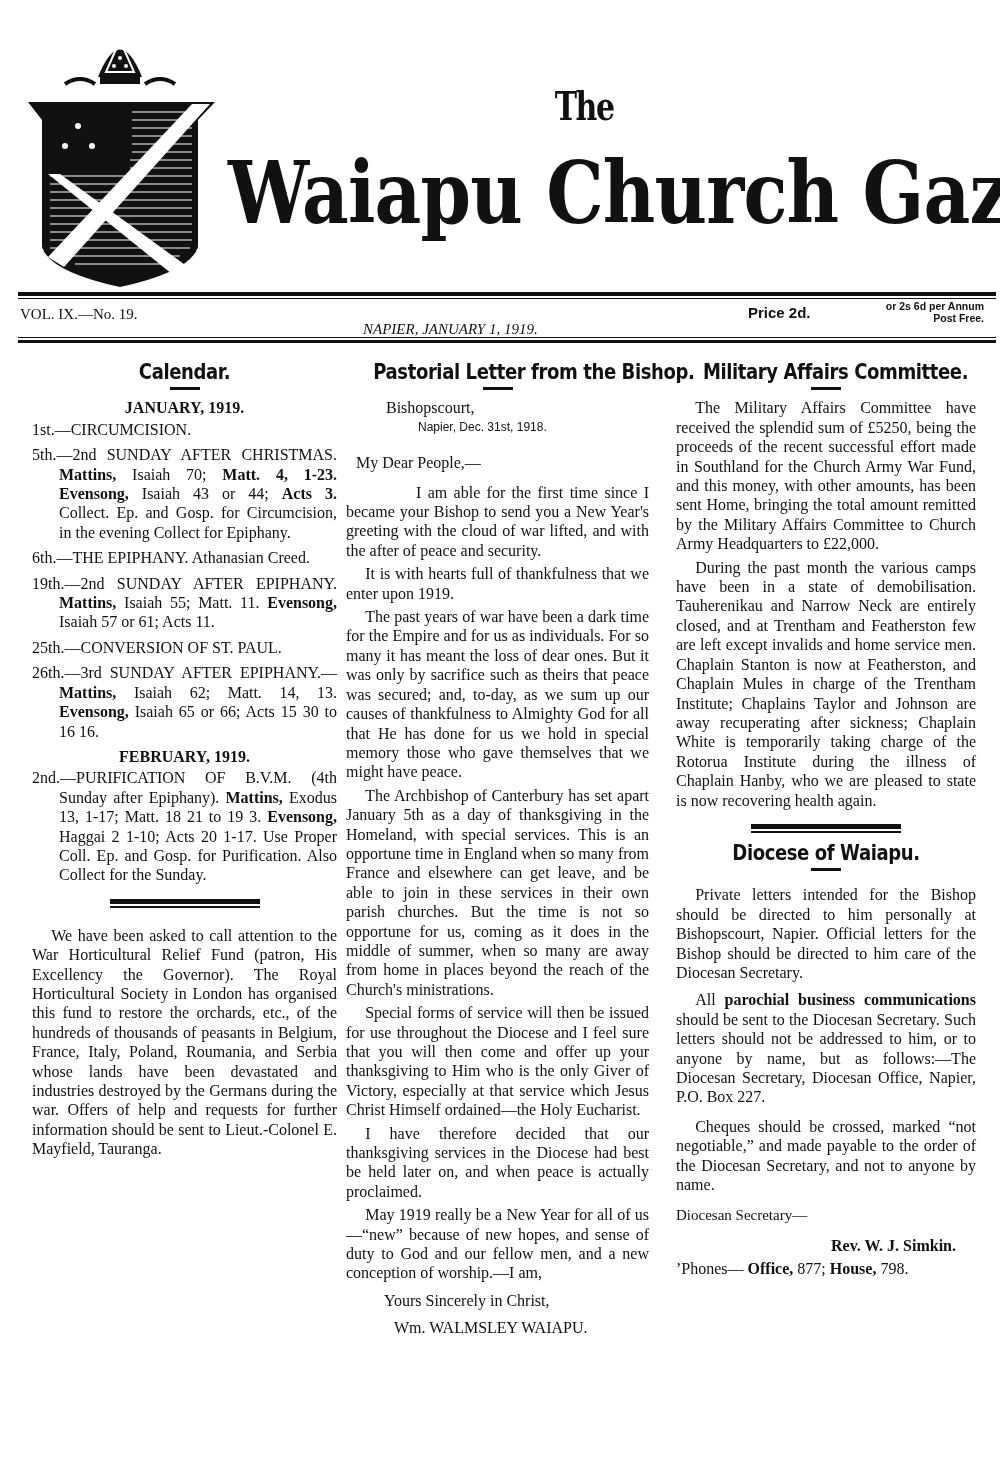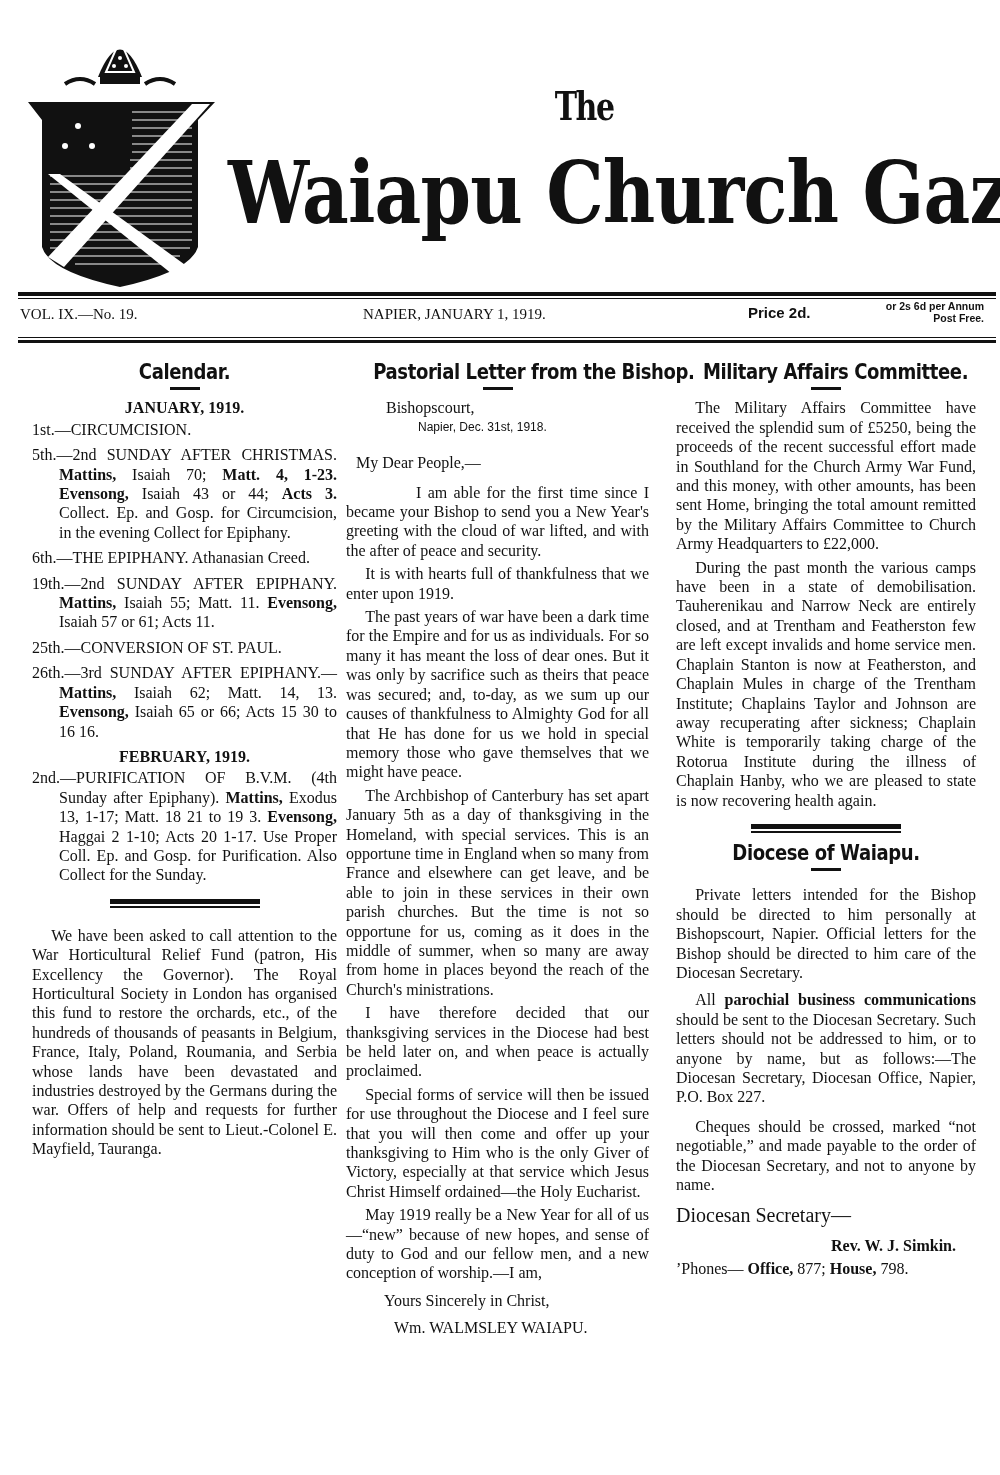--- a/index.html
+++ b/index.html
@@ -18,21 +18,21 @@
     letter-spacing: -1px; line-height: 1; transform: scaleX(0.84); transform-origin: left center;
     white-space: nowrap;
   }
   .rule-thick { position: absolute; left: 18px; right: 4px; height: 4px; background: #111; }
   .rule-thin { position: absolute; left: 18px; right: 4px; height: 1px; background: #111; }
   .infobar {
     position: absolute; left: 20px; right: 10px; top: 304px; height: 30px;
     font-family: "Liberation Serif", serif; font-size: 15px;
   }
   .infobar .vol { position: absolute; left: 0; top: 2px; }
-  .infobar .date { position: absolute; left: 343px; top: 2px; }
+  .infobar .date { position: absolute; left: 343px; top: 17px; font-style: italic; }
   .infobar .price { position: absolute; left: 728px; top: 0; font-family: "Liberation Sans", sans-serif; font-weight: bold; font-size: 15px; }
   .infobar .annum {
     position: absolute; left: 792px; top: -4px; font-family: "Liberation Sans", sans-serif;
     font-weight: bold; font-size: 10.5px; line-height: 12px; text-align: right; width: 172px;
   }
   .col { position: absolute; top: 352px; font-size: 14.2px; line-height: 19.4px; }
   .col1 { left: 32px; width: 305px; }
   .col2 { left: 346px; width: 303px; }
   .col3 { left: 676px; width: 300px; }
   .head {
@@ -46,21 +46,21 @@
   .month { text-align: center; font-weight: bold; margin: 6px 0 2px; font-family: "Liberation Serif", serif; font-size: 16px; }
   .entry { padding-left: 27px; text-indent: -27px; text-align: justify; margin: 0 0 6px; font-family: "Liberation Serif", serif; font-size: 16px; line-height: 19.4px;}
   p { margin: 0 0 4px; text-align: justify; text-indent: 1.2em; font-family: "Liberation Serif", serif; font-size: 16px; line-height: 19.4px;}
   b { font-weight: bold; }
   .addr1 { margin-left: 40px; font-family: "Liberation Serif", serif; font-size: 16px; }
   .addr2 { margin-left: 72px; margin-bottom: 16px; font-family: Liberation Sans, sans-serif; font-size: 12px; }
   .salute { margin-left: 10px; margin-bottom: 10px; font-family: "Liberation Serif", serif; font-size: 16px; }
   .firstpara { text-indent: 70px; }
   .closing1 { margin-left: 38px; margin-top: 8px; font-family: "Liberation Serif", serif; font-size: 16px; }
   .closing2 { margin-left: 48px; margin-top: 8px; font-family: "Liberation Serif", serif; font-size: 16px; }
-  .sec-label { margin-top: 12px; font-family: "Liberation Serif", serif; font-size: 20px; }
+  .sec-label { margin-top: 12px; font-family: "Liberation Serif", serif; font-size: 15px; }
   .sec-name { text-align: right; font-weight: bold; margin-top: 10px; margin-right: 20px; font-family: "Liberation Serif", serif; font-size: 16px; }
   .phones { font-family: "Liberation Serif", serif; font-size: 16px; margin-top: 4px; }
 </style>
 </head>
 <body>
 
 <svg class="crest" viewBox="0 0 200 270">
 
   <path d="M78 55 Q100 0 122 55 Z" fill="#111"></path>
   <path d="M86 50 L100 18 L114 50 Z" fill="none" stroke="#fff" stroke-width="2"></path>
@@ -154,22 +154,22 @@
 <div class="col col2">
   <div class="head">Pastorial Letter from the Bishop.</div>
   <div class="dash"></div>
   <div class="addr1">Bishopscourt,</div>
   <div class="addr2">Napier, Dec. 31st, 1918.</div>
   <div class="salute">My Dear People,—</div>
   <p class="firstpara">I am able for the first time since I became your Bishop to send you a New Year's greeting with the cloud of war lifted, and with the after of peace and security.</p>
   <p>It is with hearts full of thankfulness that we enter upon 1919.</p>
   <p>The past years of war have been a dark time for the Empire and for us as individuals. For so many it has meant the loss of dear ones. But it was only by sacrifice such as theirs that peace was secured; and, to-day, as we sum up our causes of thankfulness to Almighty God for all that He has done for us we hold in special memory those who gave themselves that we might have peace.</p>
   <p>The Archbishop of Canterbury has set apart January 5th as a day of thanksgiving in the Homeland, with special services. This is an opportune time in England when so many from France and elsewhere can get leave, and be able to join in these services in their own parish churches. But the time is not so opportune for us, coming as it does in the middle of summer, when so many are away from home in places beyond the reach of the Church's ministrations.</p>
+  <p>Special forms of service will then be issued for use throughout the Diocese and I feel sure that you will then come and offer up your thanksgiving to Him who is the only Giver of Victory, especially at that service which Jesus Christ Himself ordained—the Holy Eucharist.</p>
   <p>I have therefore decided that our thanksgiving services in the Diocese had best be held later on, and when peace is actually proclaimed.</p>
-  <p>Special forms of service will then be issued for use throughout the Diocese and I feel sure that you will then come and offer up your thanksgiving to Him who is the only Giver of Victory, especially at that service which Jesus Christ Himself ordained—the Holy Eucharist.</p>
   <p>May 1919 really be a New Year for all of us—“new” because of new hopes, and sense of duty to God and our fellow men, and a new conception of worship.—I am,</p>
   <div class="closing1">Yours Sincerely in Christ,</div>
   <div class="closing2">Wm. WALMSLEY WAIAPU.</div>
 </div>
 
 <div class="col col3">
   <div class="head">Military Affairs Committee.</div>
   <div class="dash"></div>
   <p>The Military Affairs Committee have received the splendid sum of £5250, being the proceeds of the recent successful effort made in Southland for the Church Army War Fund, and this money, with other amounts, has been sent Home, bringing the total amount remitted by the Military Affairs Committee to Church Army Headquarters to £22,000.</p>
   <p>During the past month the various camps have been in a state of demobilisation. Tauherenikau and Narrow Neck are entirely closed, and at Trentham and Featherston few are left except invalids and home service men. Chaplain Stanton is now at Featherston, and Chaplain Mules in charge of the Trentham Institute; Chaplains Taylor and Johnson are away recuperating after sickness; Chaplain White is temporarily taking charge of the Rotorua Institute during the illness of Chaplain Hanby, who we are pleased to state is now recovering health again.</p>

